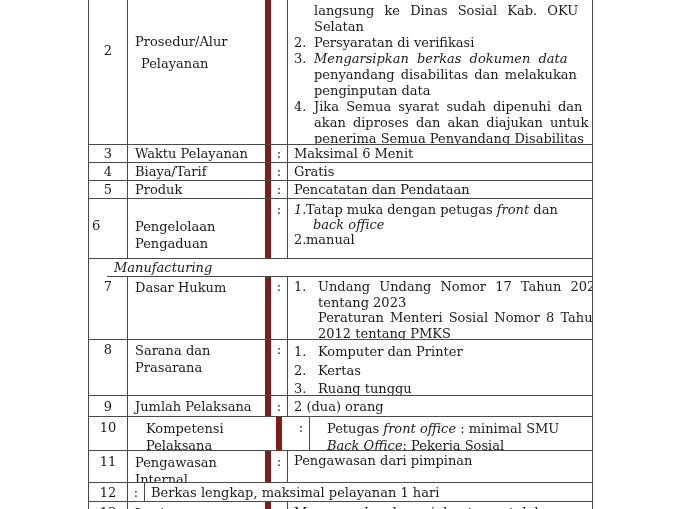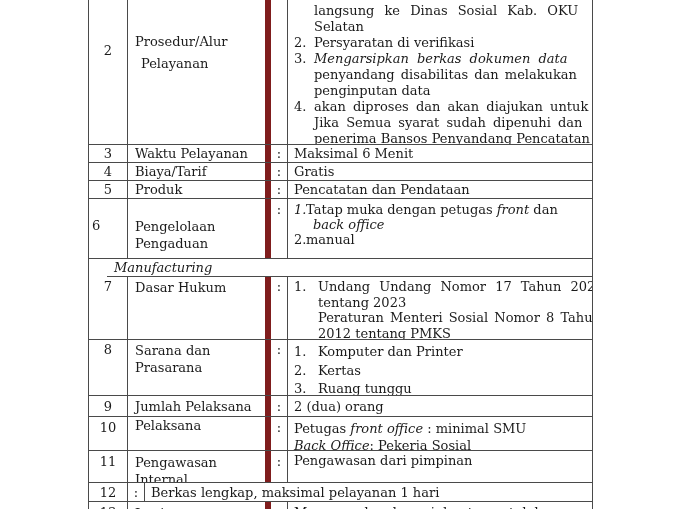--- a/index.html
+++ b/index.html
@@ -25,21 +25,21 @@
     overflow:hidden;
   }
   .c{box-sizing:border-box;overflow:hidden;}
   .c-num{width:39px;border-right:1px solid #4a4a4a;text-align:center;flex:none;}
   .c-num.left{text-align:left;padding-left:3px;}
   .c-label{width:143px;border-right:6px solid #7f1d1d;padding:0 4px 0 7px;flex:none;line-height:17px;}
   .c-colon{width:17px;border-right:1px solid #4a4a4a;text-align:center;flex:none;}
   .c-val{flex:1;padding:0 4px 0 6px;}
   .h145{height:145px;} .h18{height:18px;} .h60{height:60px;}
   .h63{height:63px;} .h56{height:56px;} .h21{height:21px;}
-  .h34{height:34px;} .h32{height:32px;} .h19{height:19px;} .h40{height:40px;}
+  .h34{height:34px;gap:11px;} .h32{height:32px;} .h19{height:19px;} .h40{height:40px;}
   .vc{display:flex;align-items:center;}          
   .vc .c-num,.vc .c-label,.vc .c-colon,.vc .c-val{height:100%;display:flex;align-items:center;}
   .vc .c-num{justify-content:center;}
   .vc .c-colon{justify-content:center;}
   .li{position:relative;}
   .li .n{position:absolute;left:0;top:0;}
   .pl20{padding-left:20px;} .pl24{padding-left:24px;} .pl12{padding-left:12px;}
   .line{white-space:nowrap;}
   .it{font-style:italic;}
   .ws2{word-spacing:2px;} .ws3{word-spacing:3px;} .ws4{word-spacing:4px;font-style:italic;}
@@ -77,23 +77,23 @@
           <div class="line">Persyaratan di verifikasi</div>
         </div>
         <div class="li pl20">
           <span class="n">3.</span>
           <div class="line ws4">Mengarsipkan berkas dokumen data</div>
           <div class="line ws2">penyandang disabilitas dan melakukan</div>
           <div class="line">penginputan data</div>
         </div>
         <div class="li pl20">
           <span class="n">4.</span>
+          <div class="line ws3">Jika Semua syarat sudah dipenuhi dan</div>
           <div class="line ws3">akan diproses dan akan diajukan untuk</div>
-          <div class="line ws3">Jika Semua syarat sudah dipenuhi dan</div>
-          <div class="line">penerima Bansos Penyandang Pencatatan</div>
+          <div class="line">penerima Semua Penyandang Disabilitas</div>
         </div>
       </div>
     </div>
 
     <div class="row h18 vc">
       <div class="c c-num">3</div>
       <div class="c c-label">Waktu Pelayanan</div>
       <div class="c c-colon">:</div>
       <div class="c c-val">Maksimal 6 Menit</div>
     </div>
@@ -191,20 +191,21 @@
       <div class="c c-label">Jumlah Pelaksana</div>
       <div class="c c-colon">:</div>
       <div class="c c-val">2 (dua) orang</div>
     </div>
 
     <div class="row h34">
       <div class="c c-num">
         <div class="pt1">10</div>
       </div>
       <div class="c c-label">
+        <div class="pt1">Kompetensi</div>
         <div>Pelaksana</div>
       </div>
       <div class="c c-colon">
         <div class="pt1">:</div>
       </div>
       <div class="c c-val lh17 pt1">
         <div class="line"><span>Petugas </span><span class="it">front office</span><span> : minimal SMU</span></div>
         <div class="line"><span class="it">Back Office</span><span>: Pekerja Sosial</span></div>
       </div>
     </div>

